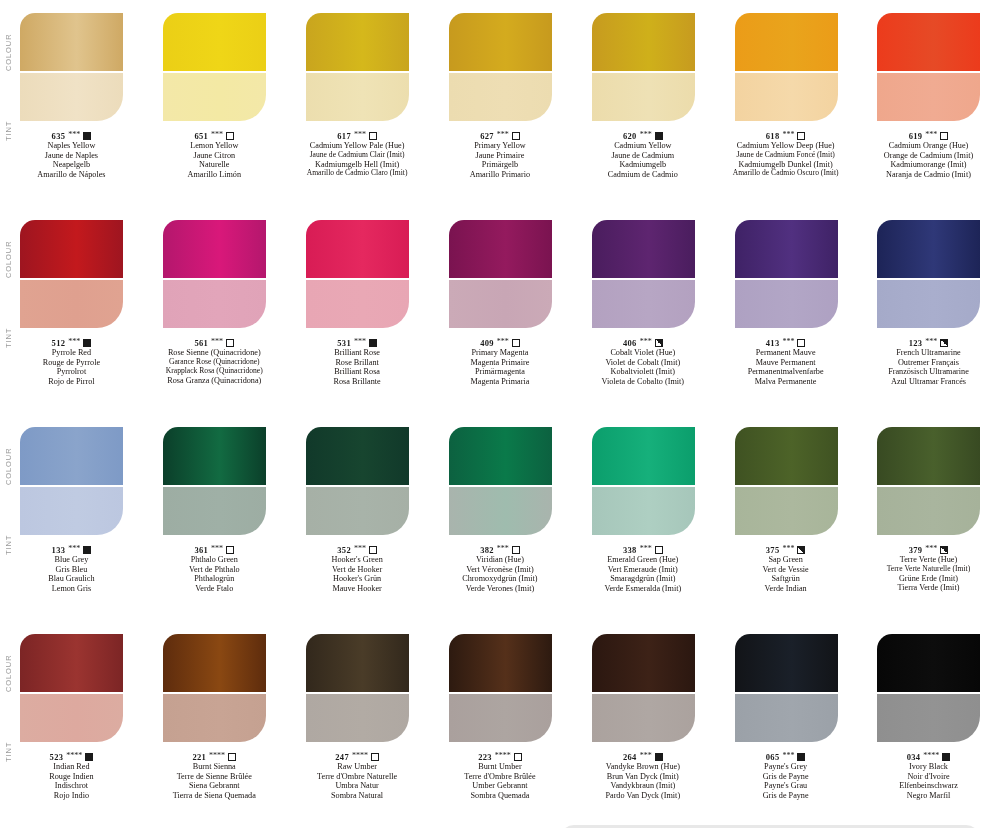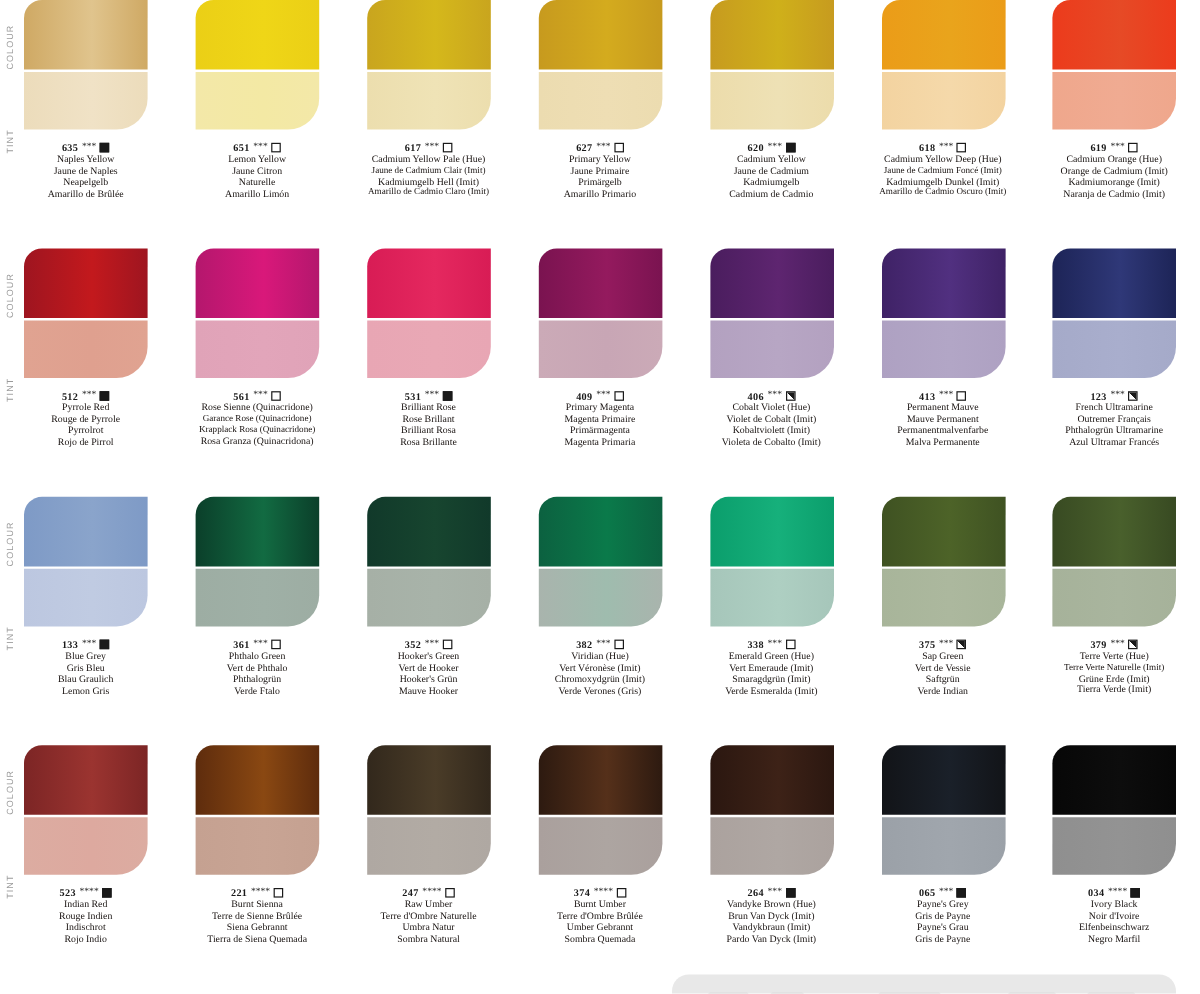--- a/index.html
+++ b/index.html
@@ -2,21 +2,21 @@
 <html><head>
 <meta charset="utf-8">
 <style>
   html,body{margin:0;padding:0;}
   body{
     width:1000px;height:828px;background:#ffffff;
     font-family:"Liberation Serif", serif;
     overflow:hidden;
     position:relative;
   }
-  .sheet{position:relative;width:1000px;height:736px;}
+  .sheet{position:relative;width:1000px;height:736px;margin-top:13px;}
 
   .row{
     position:relative;
     height:207px;
     width:1000px;
   }
 
   
   .axis-label{
     position:absolute;
@@ -139,21 +139,21 @@
             </div>
             <div class="meta">
               <div class="code-line">
                 <span class="code-num">635</span>
                 <span class="stars">***</span>
                 <span class="opacity-box opaque"></span>
               </div>
               <div class="name">Naples Yellow</div>
               <div class="name">Jaune de Naples</div>
               <div class="name">Neapelgelb</div>
-              <div class="name">Amarillo de Brûlée</div>
+              <div class="name">Amarillo de Nápoles</div>
             </div>
           </div>
           <div class="cell">
             <div class="swatch">
               <div class="band band-colour" style="background: linear-gradient(90deg, rgb(235, 207, 22) 0%, rgb(239, 214, 23) 55%, rgb(235, 207, 22) 100%);"></div>
               <div class="band-gap"></div>
               <div class="band band-tint" style="background: linear-gradient(90deg, rgb(243, 232, 168) 0%, rgb(243, 233, 164) 55%, rgb(243, 232, 168) 100%);"></div>
             </div>
             <div class="meta">
               <div class="code-line">
@@ -378,21 +378,21 @@
               <div class="band band-tint" style="background: linear-gradient(90deg, rgb(165, 170, 201) 0%, rgb(169, 174, 205) 55%, rgb(165, 170, 201) 100%);"></div>
             </div>
             <div class="meta">
               <div class="code-line">
                 <span class="code-num">123</span>
                 <span class="stars">***</span>
                 <span class="opacity-box semi"></span>
               </div>
               <div class="name">French Ultramarine</div>
               <div class="name">Outremer Français</div>
-              <div class="name">Phthalogrün Ultramarine</div>
+              <div class="name">Französisch Ultramarine</div>
               <div class="name">Azul Ultramar Francés</div>
             </div>
           </div>
         </div>
       </div>
       <div class="row">
         <div class="axis-label axis-colour">COLOUR</div>
         <div class="axis-label axis-tint">TINT</div>
         <div class="cells">
           <div class="cell">
@@ -457,21 +457,21 @@
             </div>
             <div class="meta">
               <div class="code-line">
                 <span class="code-num">382</span>
                 <span class="stars">***</span>
                 <span class="opacity-box"></span>
               </div>
               <div class="name">Viridian (Hue)</div>
               <div class="name">Vert Véronèse (Imit)</div>
               <div class="name">Chromoxydgrün (Imit)</div>
-              <div class="name">Verde Verones (Gris)</div>
+              <div class="name">Verde Verones (Imit)</div>
             </div>
           </div>
           <div class="cell">
             <div class="swatch">
               <div class="band band-colour" style="background: linear-gradient(90deg, rgb(11, 158, 108) 0%, rgb(22, 176, 123) 55%, rgb(11, 158, 108) 100%);"></div>
               <div class="band-gap"></div>
               <div class="band band-tint" style="background: linear-gradient(90deg, rgb(166, 198, 186) 0%, rgb(174, 207, 194) 55%, rgb(166, 198, 186) 100%);"></div>
             </div>
             <div class="meta">
               <div class="code-line">
@@ -582,21 +582,21 @@
             </div>
           </div>
           <div class="cell">
             <div class="swatch">
               <div class="band band-colour" style="background: linear-gradient(90deg, rgb(45, 26, 16) 0%, rgb(85, 48, 26) 55%, rgb(45, 26, 16) 100%);"></div>
               <div class="band-gap"></div>
               <div class="band band-tint" style="background: linear-gradient(90deg, rgb(170, 160, 157) 0%, rgb(173, 165, 161) 55%, rgb(170, 160, 157) 100%);"></div>
             </div>
             <div class="meta">
               <div class="code-line">
-                <span class="code-num">374</span>
+                <span class="code-num">223</span>
                 <span class="stars">****</span>
                 <span class="opacity-box"></span>
               </div>
               <div class="name">Burnt Umber</div>
               <div class="name">Terre d'Ombre Brûlée</div>
               <div class="name">Umber Gebrannt</div>
               <div class="name">Sombra Quemada</div>
             </div>
           </div>
           <div class="cell">

